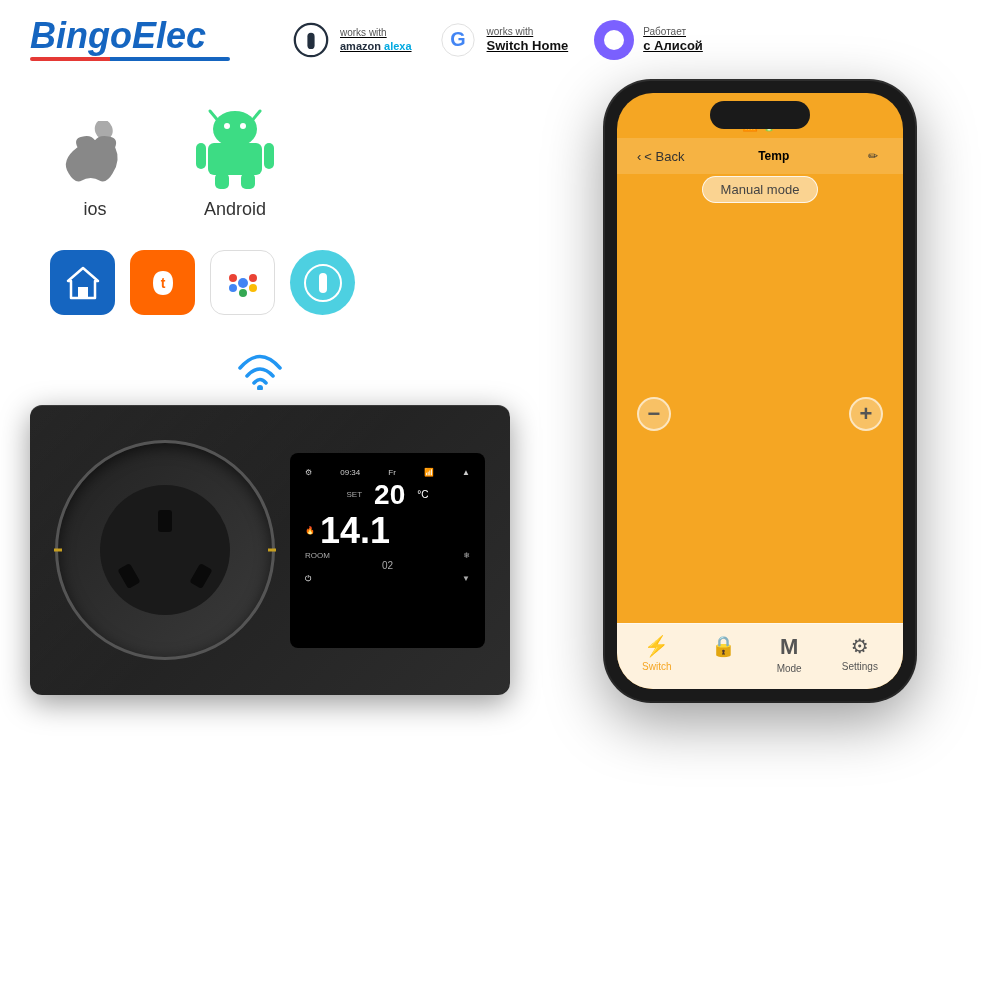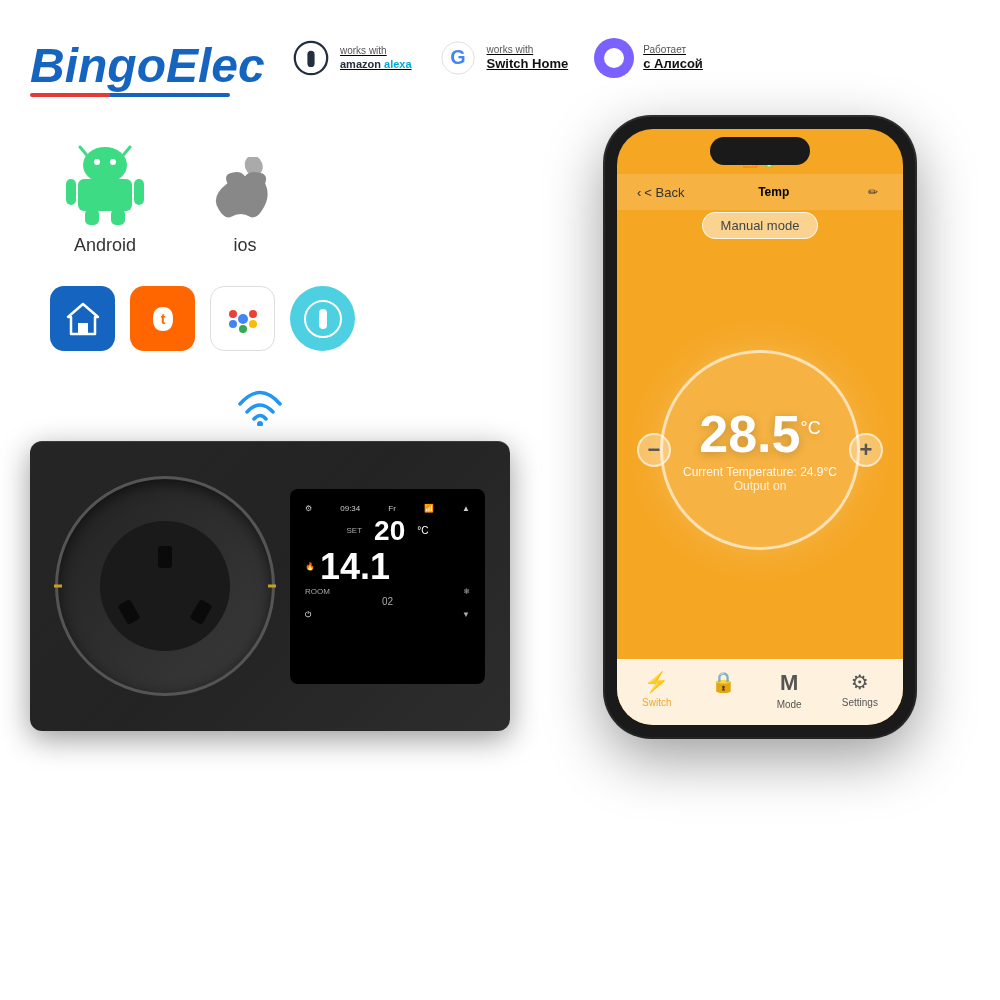--- a/index.html
+++ b/index.html
@@ -18,27 +18,26 @@
       align-items: center;
       padding: 18px 30px 10px 30px;
       border-bottom: none;
     }
 
     .logo-area {
       width: 200px;
     }
 
     .logo-text {
-      font-size: 48px;
+      font-size: 36px;
       font-weight: bold;
       font-style: italic;
       color: #1565c0;
       line-height: 1;
       font-family: 'Arial Black', Arial, sans-serif;
-      margin-top: 24px;
     }
 
     .logo-underline {
       height: 4px;
       background: linear-gradient(to right, #e53935, #e53935 40%, #1565c0 40%);
       margin-top: 3px;
       width: 100%;
       border-radius: 2px;
     }
 
@@ -612,50 +611,50 @@
   </div>
 </div>
 
 <div class="main-content">
 
   <div class="left-side">
 
     <div class="os-section">
       <div class="os-item">
 
+        <svg class="apple-svg" viewBox="0 0 70 80">
+
+          <ellipse cx="45" cy="10" rx="10" ry="12" fill="#aaa" transform="rotate(-20, 45, 10)"></ellipse>
+
+          <path d="M15,30 Q10,20 20,18 Q30,15 35,22 Q40,15 52,18 Q62,20 58,30 Q65,45 55,60 Q48,72 40,68 Q36,65 30,65 Q24,65 20,68 Q12,72 5,60 Q-5,45 15,30Z" fill="#888"></path>
+        </svg>
+        <div class="os-label">ios</div>
+      </div>
+
+      <div class="os-item">
+
         <svg class="android-svg" viewBox="0 0 90 90">
 
           <line x1="30" y1="22" x2="20" y2="10" stroke="#3ddc84" stroke-width="3" stroke-linecap="round"></line>
           <line x1="60" y1="22" x2="70" y2="10" stroke="#3ddc84" stroke-width="3" stroke-linecap="round"></line>
 
           <ellipse cx="45" cy="28" rx="22" ry="18" fill="#3ddc84"></ellipse>
 
           <circle cx="37" cy="25" r="3" fill="white"></circle>
           <circle cx="53" cy="25" r="3" fill="white"></circle>
 
           <rect x="18" y="42" width="54" height="32" rx="6" fill="#3ddc84"></rect>
 
           <rect x="6" y="42" width="10" height="26" rx="5" fill="#3ddc84"></rect>
           <rect x="74" y="42" width="10" height="26" rx="5" fill="#3ddc84"></rect>
 
           <rect x="25" y="72" width="14" height="16" rx="5" fill="#3ddc84"></rect>
           <rect x="51" y="72" width="14" height="16" rx="5" fill="#3ddc84"></rect>
         </svg>
         <div class="os-label">Android</div>
-      </div>
-
-      <div class="os-item">
-
-        <svg class="apple-svg" viewBox="0 0 70 80">
-
-          <ellipse cx="45" cy="10" rx="10" ry="12" fill="#aaa" transform="rotate(-20, 45, 10)"></ellipse>
-
-          <path d="M15,30 Q10,20 20,18 Q30,15 35,22 Q40,15 52,18 Q62,20 58,30 Q65,45 55,60 Q48,72 40,68 Q36,65 30,65 Q24,65 20,68 Q12,72 5,60 Q-5,45 15,30Z" fill="#888"></path>
-        </svg>
-        <div class="os-label">ios</div>
       </div>
     </div>
 
     <div class="app-icons">
 
       <div class="app-icon-box app-home">
         <svg width="40" height="40" viewBox="0 0 40 40">
           <polygon points="20,5 5,18 8,18 8,35 32,35 32,18 35,18" fill="none" stroke="white" stroke-width="2.5" stroke-linejoin="round"></polygon>
           <rect x="15" y="24" width="10" height="11" fill="white"></rect>
         </svg>
@@ -765,27 +764,20 @@
           <div class="edit-icon">✏</div>
         </div>
 
         <div class="mode-badge">Manual mode</div>
 
         <div class="temp-circle-container">
           <div class="circle-btn circle-btn-minus">
             <span>−</span>
           </div>
 
-          <div class="temp-circle">
-            <div class="main-temp">
-              <span>28.5</span><span class="temp-unit-small">°C</span>
-            </div>
-            <div class="current-temp-label">Current Temperature: 24.9°C</div>
-            <div class="output-label">Output on</div>
-          </div>
 
           <div class="circle-btn circle-btn-plus">
             <span>+</span>
           </div>
         </div>
 
         <div class="phone-bottom-nav">
           <div class="bottom-nav-item active">
             <div class="bottom-nav-icon">⚡</div>
             <span>Switch</span>

